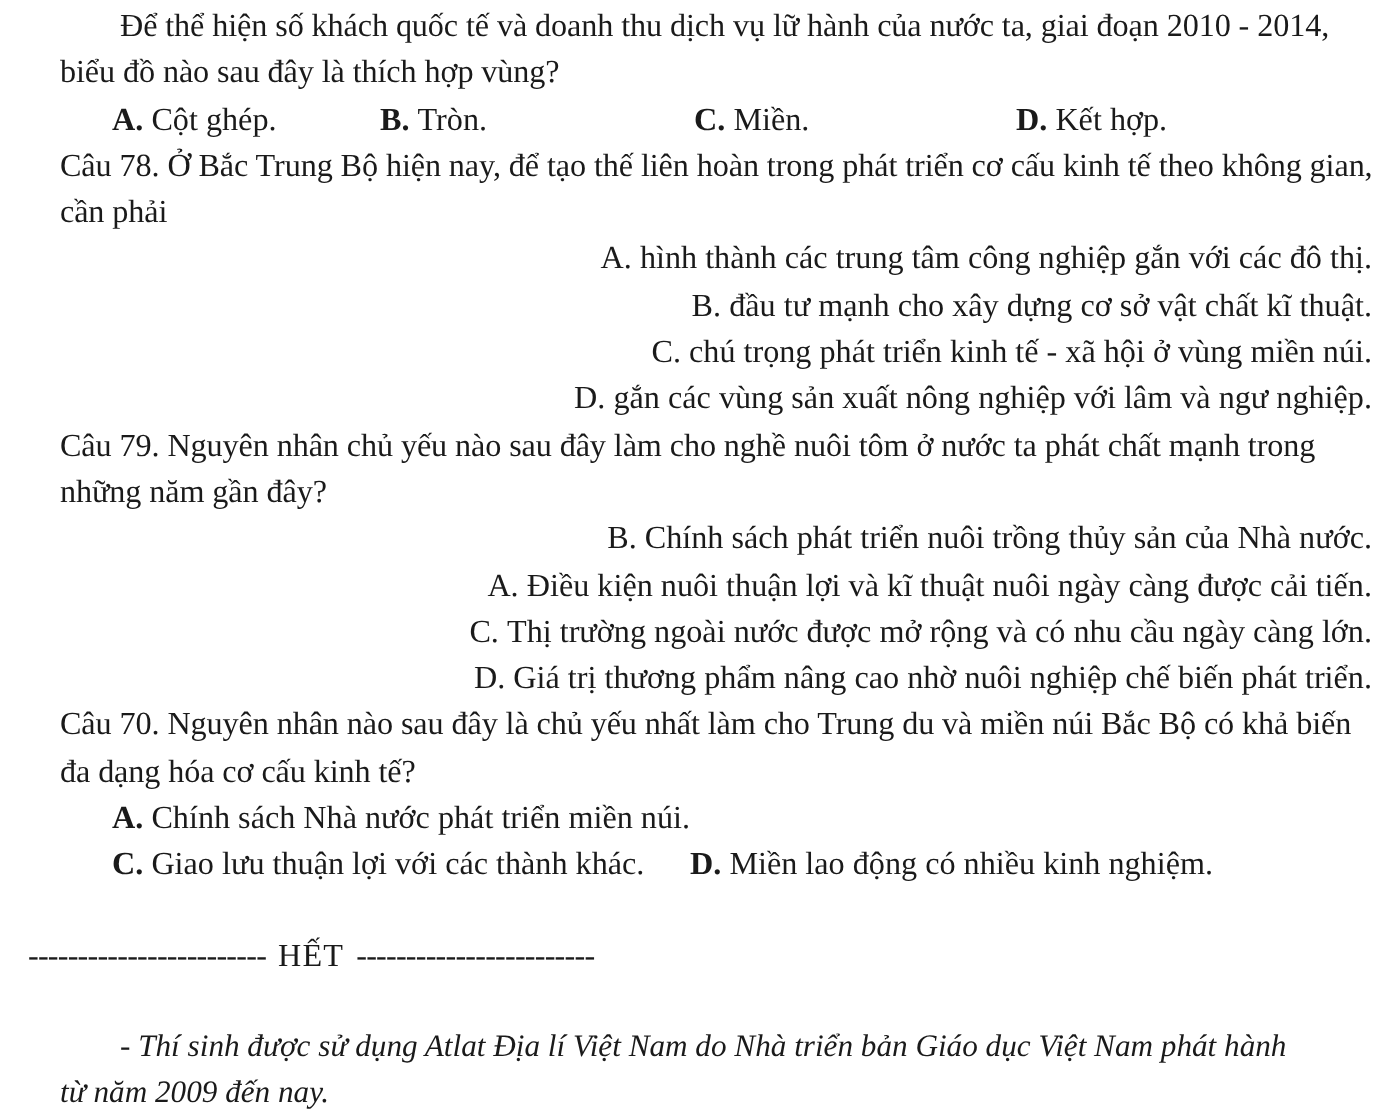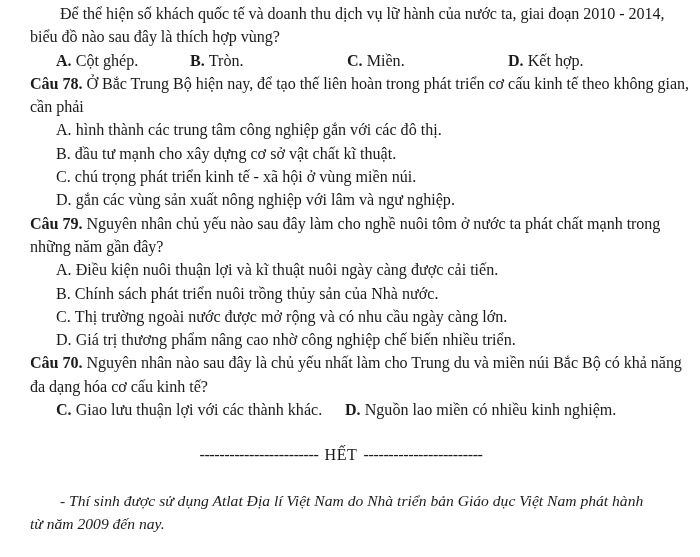--- a/index.html
+++ b/index.html
@@ -40,21 +40,21 @@
   
   .stem-indent {
     padding-left: 46px;
   }
   
   .stem-cont {
     padding-left: 16px;
   }
 
   .qnum {
-    font-weight: bold;
+    font-weight: normal;
   }
 
   
   .opt-row {
     display: flex;
     padding-left: 42px;
     font-size: 16.1px;
     line-height: 23.3px;
     white-space: nowrap;
   }
@@ -75,25 +75,25 @@
   
   .cols2 .opt:nth-child(1) { width: 289px; }
   .cols2 .opt:nth-child(2) { width: auto; }
 
   
   .opt-single {
     padding-left: 42px;
     font-size: 16.1px;
     line-height: 23.3px;
     white-space: nowrap;
+    text-align: right;
   }
 
   
   .end-sep {
-    text-align: center;
     font-size: 16.1px;
     line-height: 23.3px;
     letter-spacing: 0.2px;
     padding-right: 18px;
   }
   .end-sep .dashes {
     letter-spacing: -0.4px;
   }
   .end-sep .het {
     letter-spacing: 0.6px;
@@ -136,34 +136,35 @@
     <div class="line stem-cont">cần phải</div>
     <div class="opt-single"><span class="mark">A.</span>&nbsp;<span>hình thành các trung tâm công nghiệp gắn với các đô thị.</span></div>
     <div class="opt-single"><span class="mark">B.</span>&nbsp;<span>đầu tư mạnh cho xây dựng cơ sở vật chất kĩ thuật.</span></div>
     <div class="opt-single"><span class="mark">C.</span>&nbsp;<span>chú trọng phát triển kinh tế - xã hội ở vùng miền núi.</span></div>
     <div class="opt-single"><span class="mark">D.</span>&nbsp;<span>gắn các vùng sản xuất nông nghiệp với lâm và ngư nghiệp.</span></div>
   </div>
 
   <div>
     <div class="line stem"><span class="qnum">Câu 79.</span>&nbsp;<span>Nguyên nhân chủ yếu nào sau đây làm cho nghề nuôi tôm ở nước ta phát chất mạnh trong</span></div>
     <div class="line stem-cont">những năm gần đây?</div>
+    <div class="opt-single"><span class="mark">B.</span>&nbsp;<span>Chính sách phát triển nuôi trồng thủy sản của Nhà nước.</span></div>
     <div class="opt-single"><span class="mark">A.</span>&nbsp;<span>Điều kiện nuôi thuận lợi và kĩ thuật nuôi ngày càng được cải tiến.</span></div>
-    <div class="opt-single"><span class="mark">B.</span>&nbsp;<span>Chính sách phát triển nuôi trồng thủy sản của Nhà nước.</span></div>
     <div class="opt-single"><span class="mark">C.</span>&nbsp;<span>Thị trường ngoài nước được mở rộng và có nhu cầu ngày càng lớn.</span></div>
-    <div class="opt-single"><span class="mark">D.</span>&nbsp;<span>Giá trị thương phẩm nâng cao nhờ công nghiệp chế biến nhiều triển.</span></div>
+    <div class="opt-single"><span class="mark">D.</span>&nbsp;<span>Giá trị thương phẩm nâng cao nhờ nuôi nghiệp chế biến phát triển.</span></div>
   </div>
 
   <div>
-    <div class="line stem"><span class="qnum">Câu 70.</span>&nbsp;<span>Nguyên nhân nào sau đây là chủ yếu nhất làm cho Trung du và miền núi Bắc Bộ có khả năng</span></div>
+    <div class="line stem"><span class="qnum">Câu 70.</span>&nbsp;<span>Nguyên nhân nào sau đây là chủ yếu nhất làm cho Trung du và miền núi Bắc Bộ có khả biến</span></div>
     <div class="line stem-cont">đa dạng hóa cơ cấu kinh tế?</div>
     <div class="opt-row cols2">
+      <span class="opt"><span class="mark">A.</span>&nbsp;<span>Chính sách Nhà nước phát triển miền núi.</span></span>
     </div>
     <div class="opt-row cols2">
       <span class="opt"><span class="mark">C.</span>&nbsp;<span>Giao lưu thuận lợi với các thành khác.</span></span>
-      <span class="opt"><span class="mark">D.</span>&nbsp;<span>Nguồn lao miền có nhiều kinh nghiệm.</span></span>
+      <span class="opt"><span class="mark">D.</span>&nbsp;<span>Miền lao động có nhiều kinh nghiệm.</span></span>
     </div>
   </div>
 
   <div class="sp-22"></div>
 
   <div class="end-sep">
     <span class="dashes">------------------------</span><span class="het">HẾT</span><span class="dashes">------------------------</span>
   </div>
 
   <div class="sp-22"></div>

